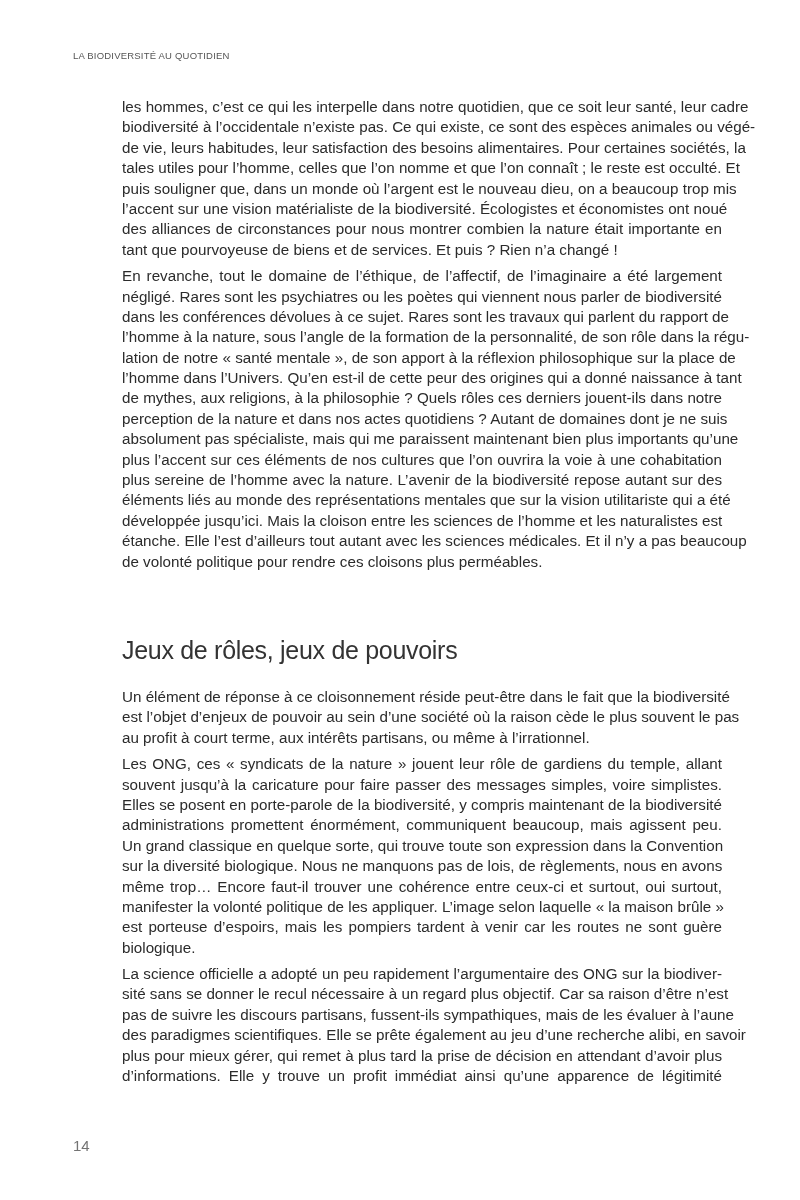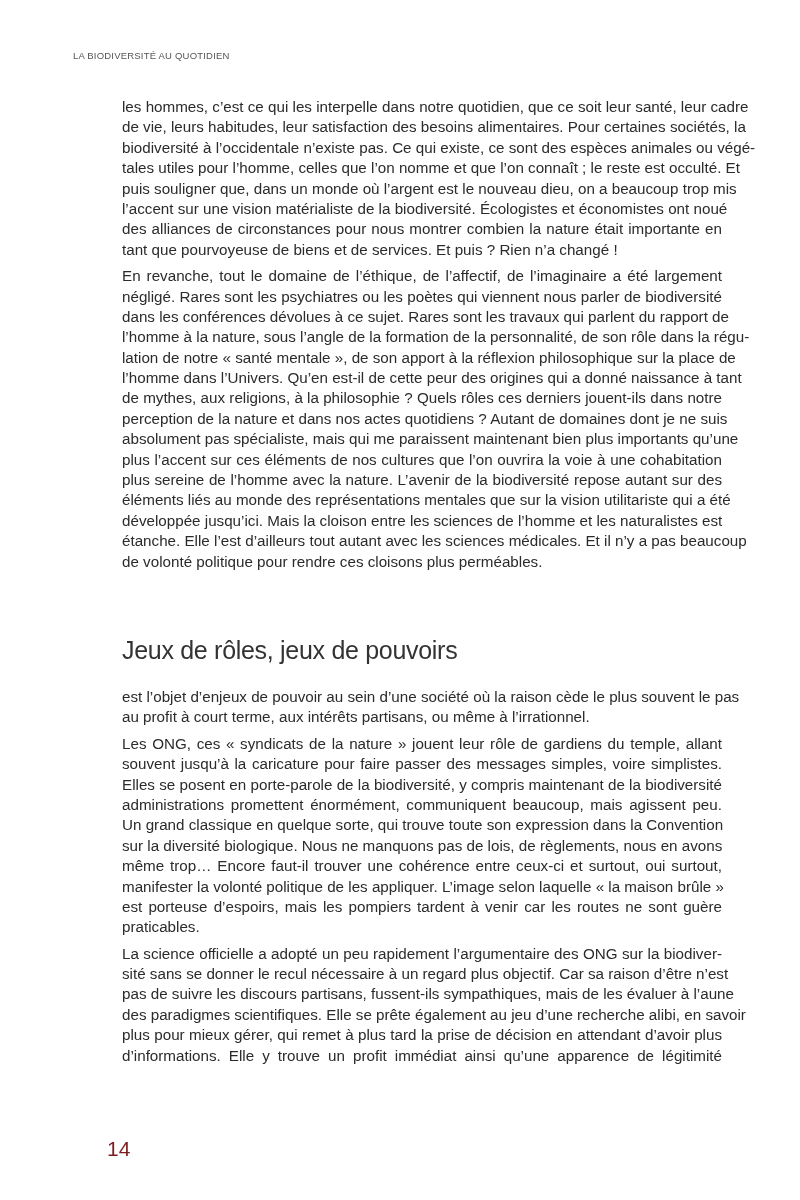--- a/index.html
+++ b/index.html
@@ -8,32 +8,32 @@
   .running-header { position: absolute; left: 73px; top: 50px; font-size: 9.5px;
          letter-spacing: 0.2px; color: #555; }
   .col { position: absolute; left: 122px; width: 600px; }
   .para { margin: 0; }
   .line { display: block; height: 20.4px; line-height: 20.4px; font-size: 15.2px;
           white-space: nowrap; text-align: justify; text-align-last: justify; }
   .line.last { text-align-last: left; }
   .gap { height: 6px; }
   .heading { position: absolute; left: 122px; top: 636px; font-size: 25px; font-weight: 300;
              color: #333; letter-spacing: -0.3px; margin: 0; text-align: center; }
-  .page-number { position: absolute; left: 73px; top: 1137px; font-size: 21px; color: #7f1d1d; margin-left: 34px; }
+  .page-number { position: absolute; left: 73px; top: 1137px; font-size: 15px; color: #737373; }
 </style>
 </head>
 <body>
 
 <div class="running-header">LA BIODIVERSITÉ AU QUOTIDIEN</div>
 
 <div class="col" style="top:97px;">
   <div class="para">
     <span class="line">les hommes, c’est ce qui les interpelle dans notre quotidien, que ce soit leur santé, leur cadre</span>
+    <span class="line">biodiversité à l’occidentale n’existe pas. Ce qui existe, ce sont des espèces animales ou végé-</span>
     <span class="line">de vie, leurs habitudes, leur satisfaction des besoins alimentaires. Pour certaines sociétés, la</span>
-    <span class="line">biodiversité à l’occidentale n’existe pas. Ce qui existe, ce sont des espèces animales ou végé-</span>
     <span class="line">tales utiles pour l’homme, celles que l’on nomme et que l’on connaît ; le reste est occulté. Et</span>
     <span class="line">puis souligner que, dans un monde où l’argent est le nouveau dieu, on a beaucoup trop mis</span>
     <span class="line">l’accent sur une vision matérialiste de la biodiversité. Écologistes et économistes ont noué</span>
     <span class="line">des alliances de circonstances pour nous montrer combien la nature était importante en</span>
     <span class="line last">tant que pourvoyeuse de biens et de services. Et puis ? Rien n’a changé !</span>
   </div>
   <div class="gap"></div>
   <div class="para">
     <span class="line">En revanche, tout le domaine de l’éthique, de l’affectif, de l’imaginaire a été largement</span>
     <span class="line">négligé. Rares sont les psychiatres ou les poètes qui viennent nous parler de biodiversité</span>
@@ -50,35 +50,36 @@
     <span class="line">développée jusqu’ici. Mais la cloison entre les sciences de l’homme et les naturalistes est</span>
     <span class="line">étanche. Elle l’est d’ailleurs tout autant avec les sciences médicales. Et il n’y a pas beaucoup</span>
     <span class="line last">de volonté politique pour rendre ces cloisons plus perméables.</span>
   </div>
 </div>
 
 <h2 class="heading">Jeux de rôles, jeux de pouvoirs</h2>
 
 <div class="col" style="top:687px;">
   <div class="para">
+    <span class="line">Un élément de réponse à ce cloisonnement réside peut-être dans le fait que la biodiversité</span>
     <span class="line">est l’objet d’enjeux de pouvoir au sein d’une société où la raison cède le plus souvent le pas</span>
     <span class="line last">au profit à court terme, aux intérêts partisans, ou même à l’irrationnel.</span>
   </div>
   <div class="gap"></div>
   <div class="para">
     <span class="line">Les ONG, ces « syndicats de la nature » jouent leur rôle de gardiens du temple, allant</span>
     <span class="line">souvent jusqu’à la caricature pour faire passer des messages simples, voire simplistes.</span>
     <span class="line">Elles se posent en porte-parole de la biodiversité, y compris maintenant de la biodiversité</span>
     <span class="line">administrations promettent énormément, communiquent beaucoup, mais agissent peu.</span>
     <span class="line">Un grand classique en quelque sorte, qui trouve toute son expression dans la Convention</span>
     <span class="line">sur la diversité biologique. Nous ne manquons pas de lois, de règlements, nous en avons</span>
     <span class="line">même trop… Encore faut-il trouver une cohérence entre ceux-ci et surtout, oui surtout,</span>
     <span class="line">manifester la volonté politique de les appliquer. L’image selon laquelle « la maison brûle »</span>
     <span class="line">est porteuse d’espoirs, mais les pompiers tardent à venir car les routes ne sont guère</span>
-    <span class="line last">praticables.</span>
+    <span class="line last">biologique.</span>
   </div>
   <div class="gap"></div>
   <div class="para">
     <span class="line">La science officielle a adopté un peu rapidement l’argumentaire des ONG sur la biodiver-</span>
     <span class="line">sité sans se donner le recul nécessaire à un regard plus objectif. Car sa raison d’être n’est</span>
     <span class="line">pas de suivre les discours partisans, fussent-ils sympathiques, mais de les évaluer à l’aune</span>
     <span class="line">des paradigmes scientifiques. Elle se prête également au jeu d’une recherche alibi, en savoir</span>
     <span class="line">plus pour mieux gérer, qui remet à plus tard la prise de décision en attendant d’avoir plus</span>
     <span class="line">d’informations. Elle y trouve un profit immédiat ainsi qu’une apparence de légitimité</span>
   </div>

